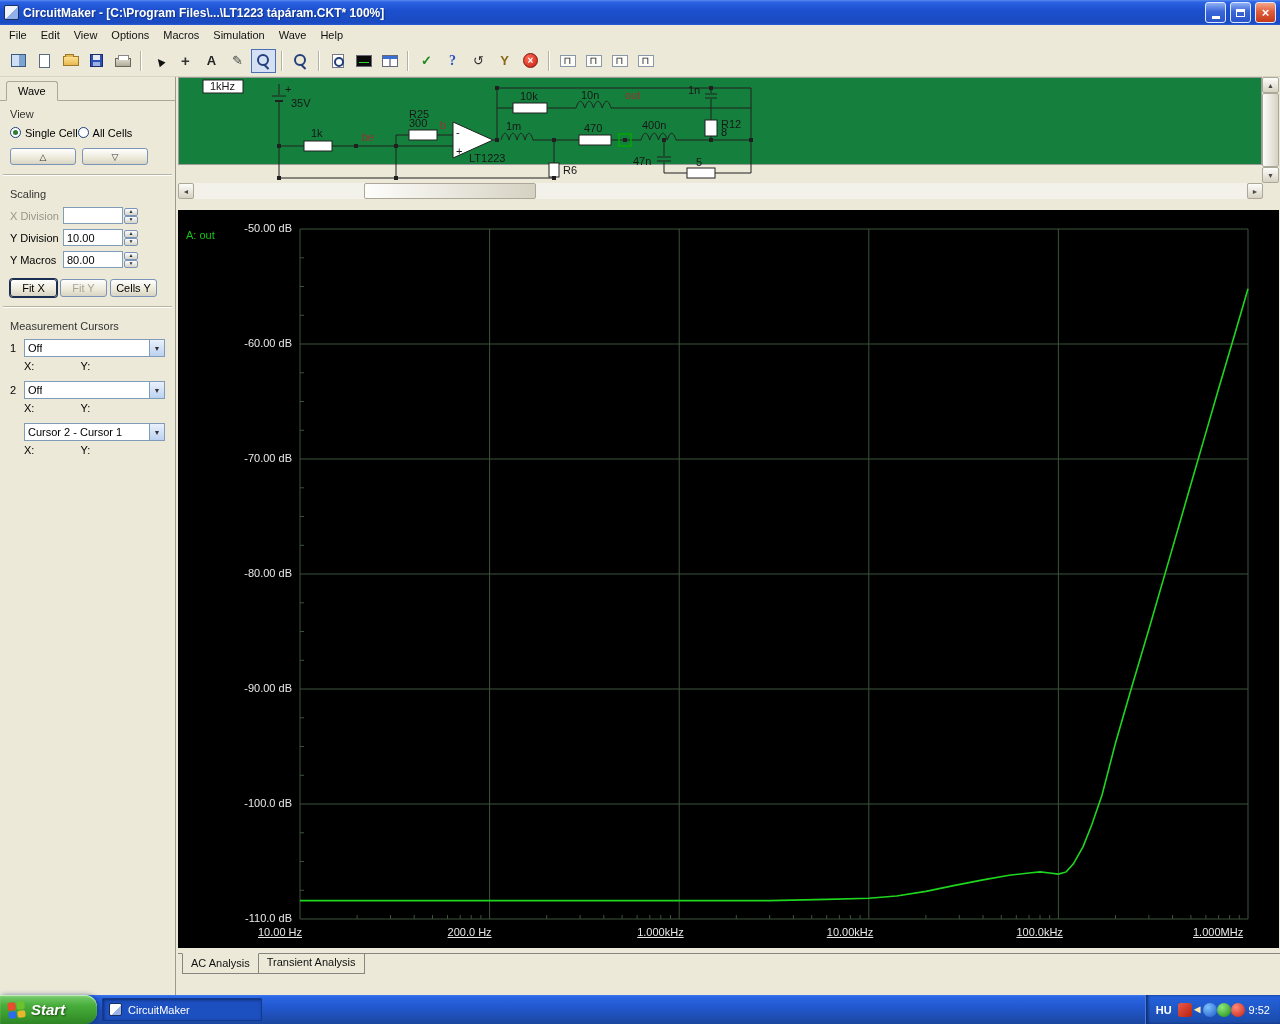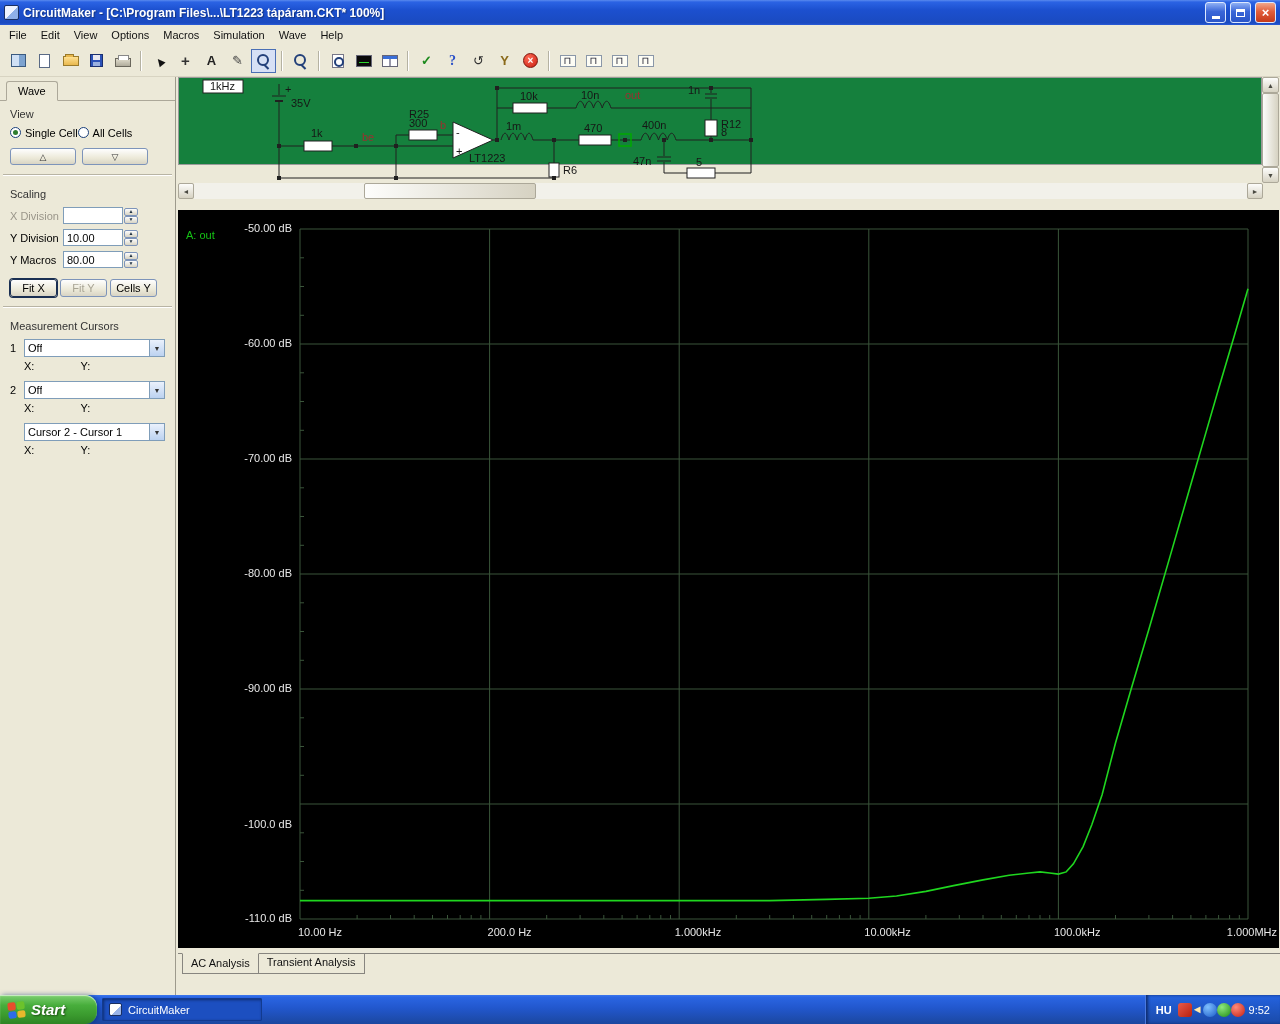--- a/index.html
+++ b/index.html
@@ -115,21 +115,21 @@
   .hscroll-row { display:flex; margin-left:2px; height:16px; flex:0 0 16px; width:1102px; }
   .h-track { flex:1; background:#f2f1ea; position:relative; }
   .h-thumb { top:0; bottom:0; left:170px; width:172px; }
   .scroll-corner { width:17px; background:#ece9d8; }
   .plot-gap { height:11px; flex:0 0 11px; }
 
   .plot-area { position:relative; width:1101px; height:738px; flex:0 0 738px; background:#000; margin-left:2px; }
   #plot-svg { position:absolute; left:0; top:0; }
   .trace-label { position:absolute; left:8px; top:19px; color:#15c315; font-size:11px; }
   .ytick { position:absolute; left:0; width:114px; text-align:right; color:#e8e8e8; font-size:11px; }
-  .xtick { position:absolute; width:84px; text-align:right; color:#e8e8e8; font-size:11px; }
+  .xtick { position:absolute; width:84px; text-align:left; color:#e8e8e8; font-size:11px;text-decoration:underline; }
 
   .tabs-row { flex:1; margin-left:2px; padding-top:5px; }
   .tabs-strip { display:flex; border-top:1px solid #87857f; padding-left:4px; }
   .sheet-tab { font-size:11px; color:#111; background:#ece9d8; border:1px solid #87857f;
     border-top:1px solid #ece9d8; margin-top:-1px; padding:3px 8px 4px; }
   .sheet-tab.inactive { border-top:none; margin-top:0; padding:2px 8px 3px; border-left:none; }
 
   
   .taskbar { height:29px; flex:0 0 29px; display:flex; align-items:stretch;
     background:linear-gradient(180deg,#3c77ee 0%,#2a65e2 8%,#2257cd 45%,#1b479f 100%); }
@@ -466,21 +466,21 @@
             <path d="M122.0 19V709M311.6 19V709M501.2 19V709M690.8 19V709M880.4 19V709M1070.0 19V709M122 19.0H1070M122 134.0H1070M122 249.0H1070M122 364.0H1070M122 479.0H1070M122 594.0H1070M122 709.0H1070" stroke="#3a553a" fill="none"></path>
             <path d="M179.1 705V709M212.5 705V709M236.2 705V709M254.5 705V709M269.5 705V709M282.2 705V709M293.2 705V709M302.9 705V709M368.7 705V709M402.1 705V709M425.8 705V709M444.1 705V709M459.1 705V709M471.8 705V709M482.8 705V709M492.5 705V709M558.3 705V709M591.7 705V709M615.4 705V709M633.7 705V709M648.7 705V709M661.4 705V709M672.4 705V709M682.1 705V709M747.9 705V709M781.3 705V709M805.0 705V709M823.3 705V709M838.3 705V709M851.0 705V709M862.0 705V709M871.7 705V709M937.5 705V709M970.9 705V709M994.6 705V709M1012.9 705V709M1027.9 705V709M1040.6 705V709M1051.6 705V709M1061.3 705V709M122 47.8H126M122 76.5H126M122 105.3H126M122 162.8H126M122 191.5H126M122 220.3H126M122 277.8H126M122 306.5H126M122 335.3H126M122 392.8H126M122 421.5H126M122 450.3H126M122 507.8H126M122 536.5H126M122 565.3H126M122 622.8H126M122 651.5H126M122 680.3H126" stroke="#3a553a" fill="none"></path>
             <polyline points="122.0,690.6 311.6,690.6 501.2,690.6 591.7,690.6 648.7,689.4 690.8,688.3 718.5,686.0 747.9,681.4 775.6,675.6 805.0,669.9 831.2,665.3 851.0,663.0 862.0,661.9 871.7,663.0 880.4,664.1 888.2,661.9 895.4,653.8 905.1,636.6 913.8,614.7 924.1,584.8 937.5,533.0 952.5,481.3 970.9,419.2 994.6,337.6 1012.9,274.3 1027.9,222.6 1040.6,178.8 1056.6,124.8 1070.0,78.8" stroke="#1fd61f" fill="none" stroke-width="1.6"></polyline>
           </svg>
         <span class="trace-label">A: out</span>
       <div class="ytick" style="top: 12px;">-50.00 dB</div>
           <div class="ytick" style="top: 127px;">-60.00 dB</div>
           <div class="ytick" style="top: 242px;">-70.00 dB</div>
           <div class="ytick" style="top: 357px;">-80.00 dB</div>
           <div class="ytick" style="top: 472px;">-90.00 dB</div>
-          <div class="ytick" style="top: 608px;">-100.0 dB</div>
+          <div class="ytick" style="top: 587px;">-100.0 dB</div>
           <div class="ytick" style="top: 702px;">-110.0 dB</div>
           <div class="xtick" style="left: 80px; top: 716px;">10.00 Hz</div>
           <div class="xtick" style="left: 269.6px; top: 716px;">200.0 Hz</div>
           <div class="xtick" style="left: 459.2px; top: 716px;">1.000kHz</div>
           <div class="xtick" style="left: 648.8px; top: 716px;">10.00kHz</div>
           <div class="xtick" style="left: 838.4px; top: 716px;">100.0kHz</div>
           <div class="xtick" style="left: 1015px; top: 716px;">1.000MHz</div>
         </div>
 
       <div class="tabs-row">

